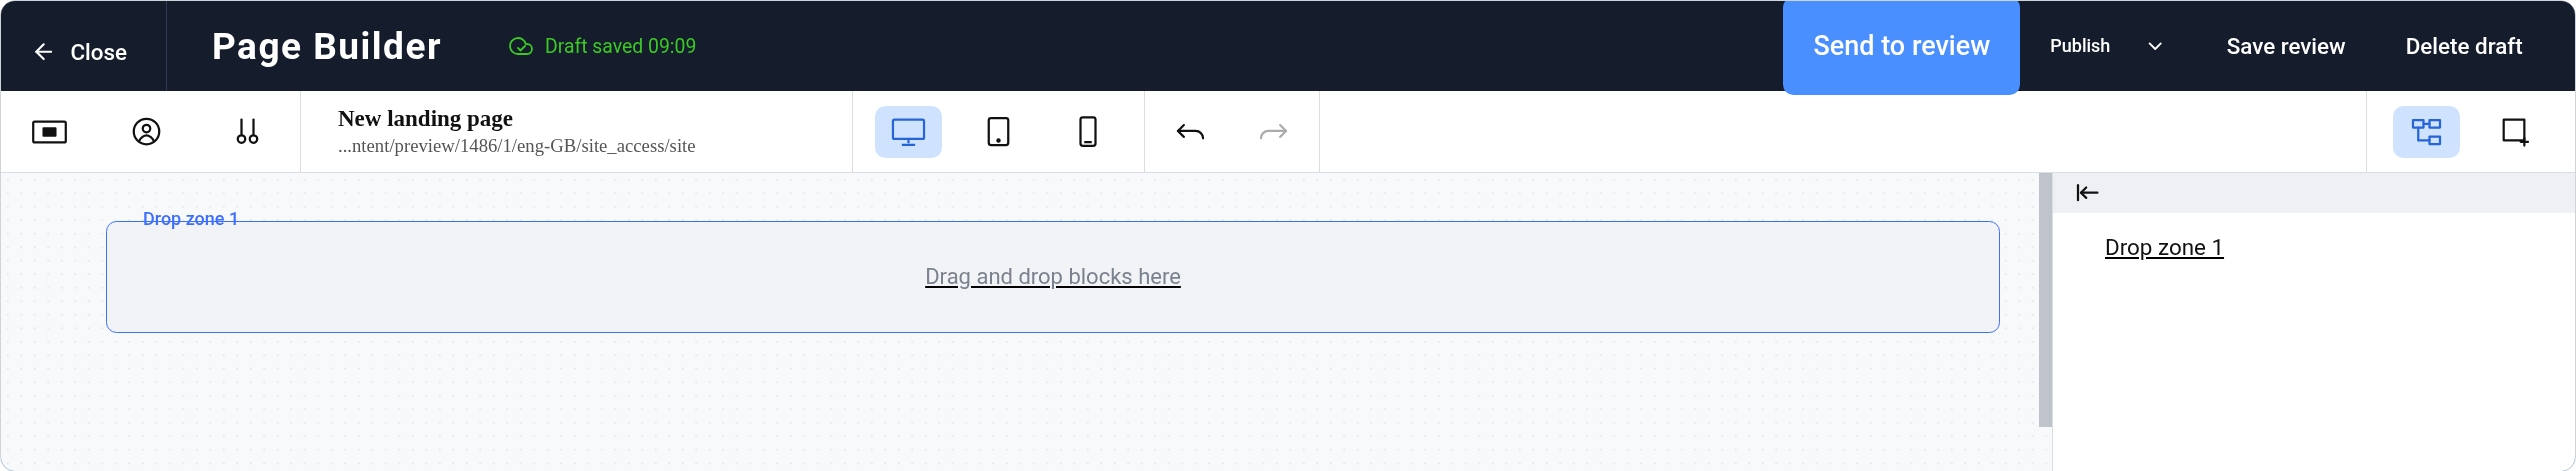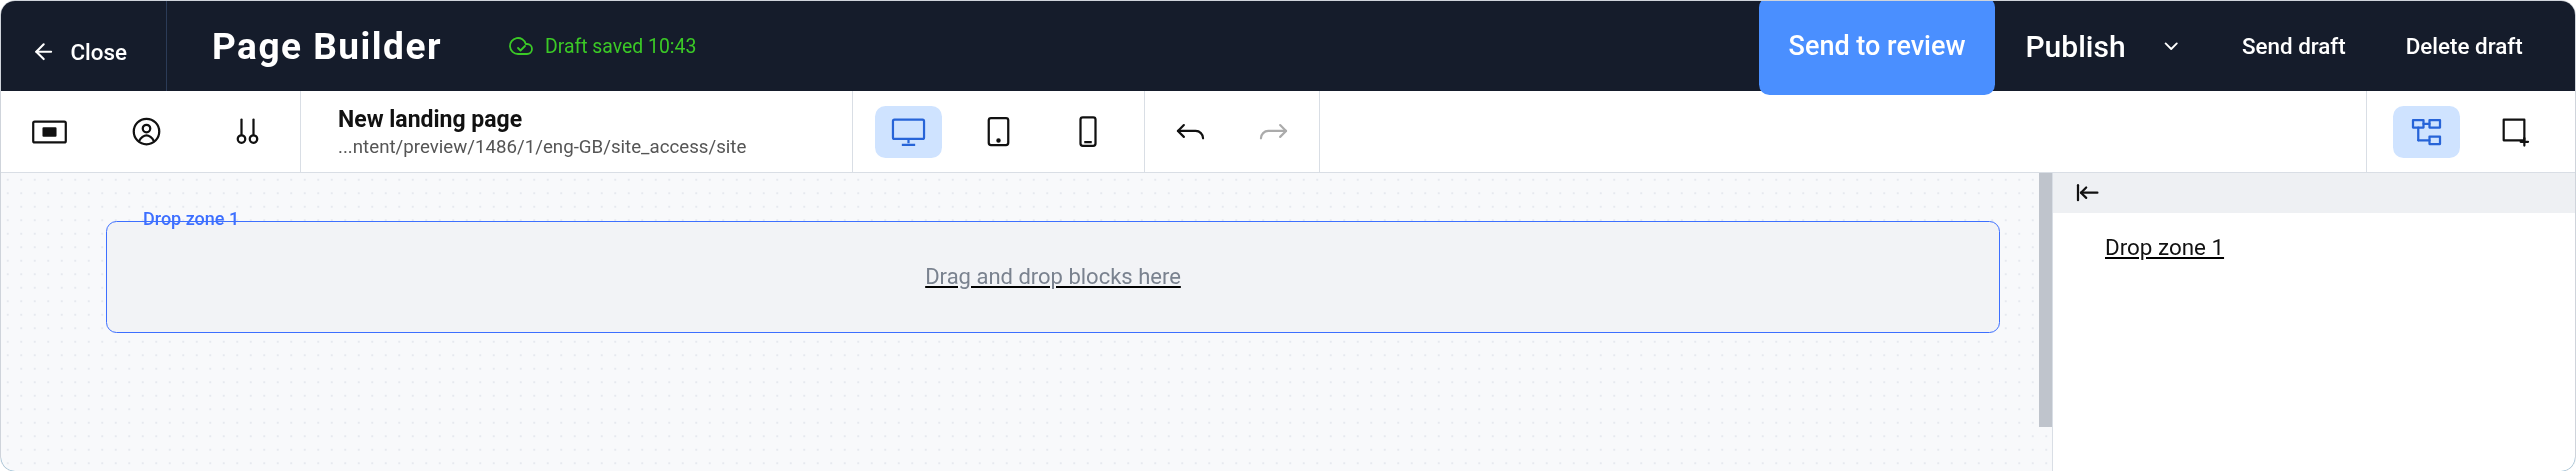--- a/index.html
+++ b/index.html
@@ -44,35 +44,36 @@
     padding: 33px 30px;
     border-radius: 10.5px;
     margin-right: 30px;
     cursor: pointer;
   }
   .publish-group {
     display: flex; align-items: center; gap: 34px;
     margin-right: 60px;
     cursor: pointer;
   }
-  .publish-group span { font-size: 30px; font-weight: 500; }
+  .publish-group span { font-size: 18px; font-weight: 500; }
   .header-action {
     font-size: 22.4px; font-weight: 500;
     margin-right: 60px;
     cursor: pointer;
   }
   .header-action:last-child { margin-right: 22.4px; }
 
   
   .toolbar {
     height: 82px;
     background: #fff;
     border-bottom: 1.5px solid #d9dee5;
     display: flex;
     align-items: stretch;
+    font-family: Liberation Serif, serif;
   }
   .tool-cell {
     display: flex; align-items: center; justify-content: center;
     width: 97px;
     border-right: 0;
     cursor: pointer;
   }
   .page-info {
     display: flex; flex-direction: column; justify-content: center;
     padding: 0 37px;
@@ -209,31 +210,31 @@
         <polyline points="12 19 5 12 12 5"></polyline>
       </svg>
     <span>Close</span>
   </div>
   <div class="app-title">Page Builder</div>
   <div class="save-status">
     <svg width="24" height="24" viewBox="0 0 24 24" fill="none" stroke="#3bc926" stroke-width="1.8" stroke-linecap="round" stroke-linejoin="round">
       <path d="M18 10h-1.26A8 8 0 1 0 9 20h9a5 5 0 0 0 0-10z"></path>
       <polyline points="9 14 11.5 16.5 16 12"></polyline>
     </svg>
-    <span>Draft saved 10:43</span>
+    <span>Draft saved 09:09</span>
   </div>
   <div class="header-spacer"></div>
   <div class="send-review-btn">Send to review</div>
   <div class="publish-group">
     <span>Publish</span>
     <svg width="22.4" height="22.4" viewBox="0 0 24 24" fill="none" stroke="#fff" stroke-width="2" stroke-linecap="round" stroke-linejoin="round">
         <polyline points="6 9 12 15 18 9"></polyline>
       </svg>
   </div>
-  <div class="header-action">Send draft</div>
+  <div class="header-action">Save review</div>
   <div class="header-action">Delete draft</div>
 </div>
 
 <div class="toolbar">
   <div class="tool-cell">
     <svg width="37" height="30" viewBox="0 0 50 40" fill="none" stroke="#111" stroke-width="3" stroke-linejoin="round">
       <rect x="3" y="6" width="44" height="28" rx="2"></rect>
       <rect x="17" y="15" width="16" height="10" fill="#111"></rect>
     </svg>
   </div>

